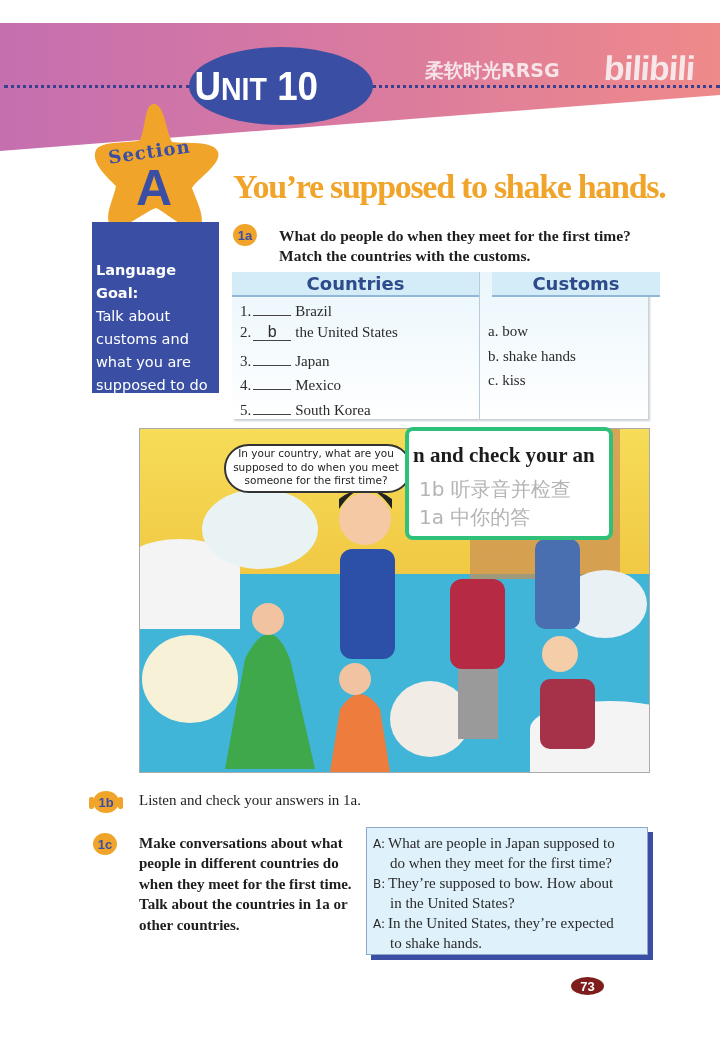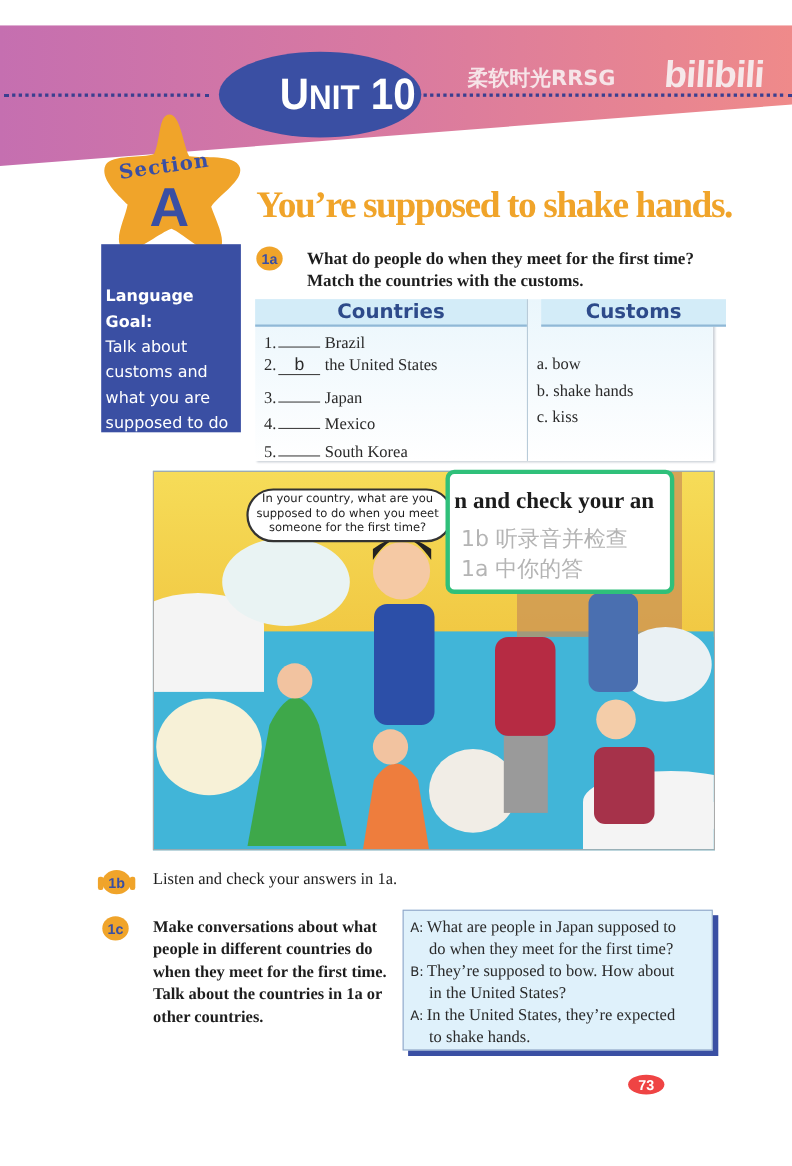--- a/index.html
+++ b/index.html
@@ -3,21 +3,21 @@
 <meta charset="utf-8">
 <style>
   html, body { margin:0; padding:0; }
   body { width:720px; height:1060px; position:relative; overflow:hidden; background:#ffffff; font-family:"Liberation Serif", serif; }
 
   .banner { position:absolute; left:0; top:23px; width:720px; height:135px; }
   .banner svg { position:absolute; left:0; top:0; }
   .dots { position:absolute; top:85px; height:0; border-top:3px dotted #3b3f8f; }
   .dots.left { left:4px; width:186px; }
   .dots.right { left:372px; width:348px; }
-  .unit-oval { position:absolute; left:199px; top:47px; width:184px; height:78px; border-radius:50%; background:#3a4fa3; display:flex; align-items:center; justify-content:flex-end; }
+  .unit-oval { position:absolute; left:189px; top:47px; width:184px; height:78px; border-radius:50%; background:#3a4fa3; display:flex; align-items:center; justify-content:flex-start; }
   .unit-text { color:#fff; font-family:"Liberation Sans", sans-serif; font-weight:bold; font-size:40px; letter-spacing:0px; transform:scaleX(0.92); }
   .unit-text .sm { font-size:31px; }
   .watermark { position:absolute; left:425px; top:35px; color:#f6e4e8; font-family:"DejaVu Sans", sans-serif; font-size:19px; font-weight:bold; letter-spacing:0px; }
   .bili { position:absolute; left:604px; top:26px; color:#f6e8ea; font-family:"Liberation Sans", sans-serif; font-weight:bold; font-size:34px; letter-spacing:-1px; transform:skewX(-4deg); }
 
   .star { position:absolute; left:92px; top:100px; width:132px; height:130px; }
   .section-word { position:absolute; left:108px; top:141px; color:#3a4fa3; font-family:"DejaVu Serif", serif; font-size:18px; font-weight:bold; transform:rotate(-8deg); letter-spacing:1px; }
   .section-letter { position:absolute; left:136px; top:163px; color:#3a4fa3; font-family:"Liberation Sans", sans-serif; font-weight:bold; font-size:50px; line-height:50px; }
 
   .goal-box { position:absolute; left:92px; top:222px; width:127px; height:171px; background:#3a4fa3; }
@@ -51,21 +51,21 @@
   .speech-text { position:absolute; left:228px; top:447px; width:176px; text-align:center; font-family:"DejaVu Sans", sans-serif; font-size:10.5px; line-height:13.5px; color:#222; }
 
   .q1b { position:absolute; left:139px; top:792px; font-weight:normal; font-size:15px; color:#1e1e1e; }
   .q1c { position:absolute; left:139px; top:833px; width:220px; font-weight:bold; font-size:15px; line-height:20.4px; color:#1e1e1e; }
 
   .convo { position:absolute; left:366px; top:827px; width:280px; height:126px; background:#dff1fb; border:1px solid #8fa7c9; box-shadow:5px 5px 0 #3a4fa3;text-decoration:underline; }
   .line { position:absolute; left:6px; width:272px; font-size:15px; line-height:20px; color:#2a2a2a; }
   .spk { font-family:"DejaVu Sans", sans-serif; font-size:12px; margin-right:3px; }
   .cont { padding-left:17px; }
 
-  .page-num { position:absolute; left:571px; top:977px; width:33px; height:18px; border-radius:50%; background:#ef4444; color:#fff; font-family:"Liberation Sans", sans-serif; font-weight:bold; font-size:13px; display:flex; align-items:center; justify-content:center; }
+  .page-num { position:absolute; left:571px; top:977px; width:33px; height:18px; border-radius:50%; background:#7f1d1d; color:#fff; font-family:"Liberation Sans", sans-serif; font-weight:bold; font-size:13px; display:flex; align-items:center; justify-content:center; }
 </style>
 </head>
 <body>
 
 <div class="banner">
   <svg width="720" height="135">
     <defs>
       <linearGradient id="bg" x1="0" x2="1" y1="0" y2="0">
         <stop offset="0" stop-color="#c56fb0"></stop>
         <stop offset="0.5" stop-color="#d97aa0"></stop>

